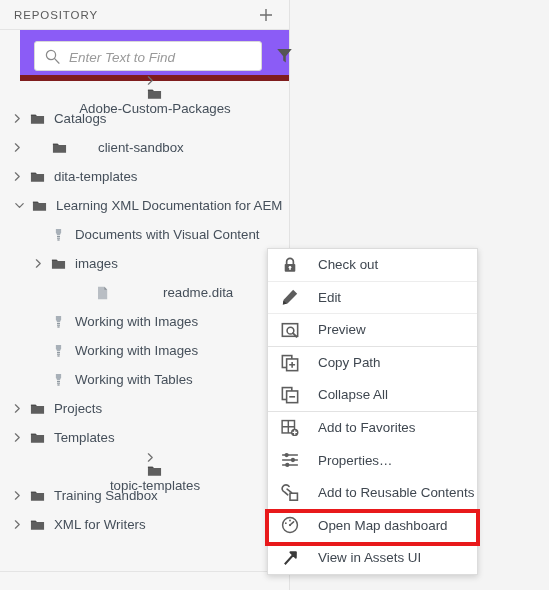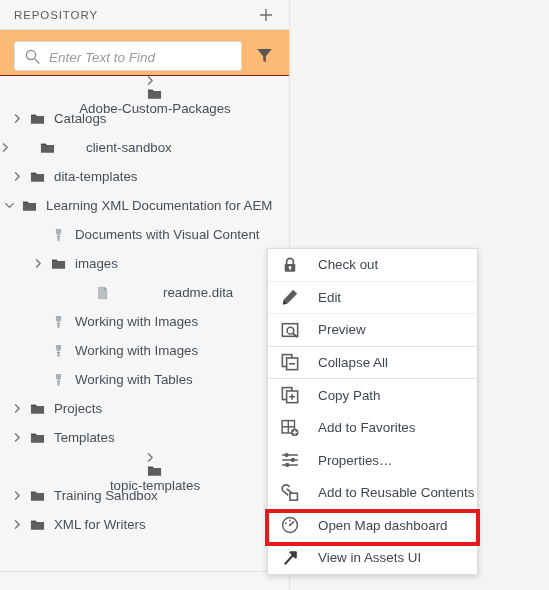--- a/index.html
+++ b/index.html
@@ -53,22 +53,23 @@
     width: 20px;
     height: 20px;
     color: #6e6e6e;
     cursor: pointer;
   }
   .panel-add svg { display:block; }
 
   .search-row {
     position: relative;
     height: 45px;
-    border-bottom: 1px solid #7f1d1d;
-    background: #fdba74;
+    border-bottom: 6px solid #7f1d1d;
+    background: #8b5cf6;
+    margin-left: 20px;
   }
   .search-box {
     position: absolute;
     left: 14px;
     top: 11px;
     width: 228px;
     height: 30px;
     background: #ffffff;
     border: 1px solid #d8d8d8;
     border-radius: 3px;
@@ -275,21 +276,21 @@
             </svg>
           </div>
           <div class="node-icon">
             <svg viewBox="0 0 16 16" width="16" height="16" aria-hidden="true">
               <path d="M1 3.4 L6 3.4 L7.2 4.9 L15 4.9 L15 13 L1 13 Z" fill="#5e5e5e"></path>
               <path d="M1 3.4 L6 3.4 L7.2 4.9 L1 4.9 Z" fill="#4b4b4b"></path>
             </svg>
           </div>
           <div class="node-label">Catalogs</div>
         </div>
-        <div class="tree-row" style=" gap: 22px;">
+        <div class="tree-row" style="padding-left: 12px; gap: 22px;">
           <div class="twisty">
             <svg viewBox="0 0 11 11" width="11" height="11" aria-hidden="true">
               <path d="M3.4 1.8 L7.2 5.5 L3.4 9.2" stroke="currentColor" stroke-width="1.25" fill="none" stroke-linecap="round" stroke-linejoin="round"></path>
             </svg>
           </div>
           <div class="node-icon">
             <svg viewBox="0 0 16 16" width="16" height="16" aria-hidden="true">
               <path d="M1 3.4 L6 3.4 L7.2 4.9 L15 4.9 L15 13 L1 13 Z" fill="#5e5e5e"></path>
               <path d="M1 3.4 L6 3.4 L7.2 4.9 L1 4.9 Z" fill="#4b4b4b"></path>
             </svg>
@@ -303,21 +304,21 @@
             </svg>
           </div>
           <div class="node-icon">
             <svg viewBox="0 0 16 16" width="16" height="16" aria-hidden="true">
               <path d="M1 3.4 L6 3.4 L7.2 4.9 L15 4.9 L15 13 L1 13 Z" fill="#5e5e5e"></path>
               <path d="M1 3.4 L6 3.4 L7.2 4.9 L1 4.9 Z" fill="#4b4b4b"></path>
             </svg>
           </div>
           <div class="node-label">dita-templates</div>
         </div>
-        <div class="tree-row" style="padding-left: 4px;">
+        <div class="tree-row" style="padding-left: 14px;">
           <div class="twisty">
             <svg viewBox="0 0 11 11" width="11" height="11" aria-hidden="true">
               <path d="M1.8 3.6 L5.5 7.4 L9.2 3.6" stroke="currentColor" stroke-width="1.25" fill="none" stroke-linecap="round" stroke-linejoin="round"></path>
             </svg>
           </div>
           <div class="node-icon">
             <svg viewBox="0 0 16 16" width="16" height="16" aria-hidden="true">
               <path d="M1 3.4 L6 3.4 L7.2 4.9 L15 4.9 L15 13 L1 13 Z" fill="#5e5e5e"></path>
               <path d="M1 3.4 L6 3.4 L7.2 4.9 L1 4.9 Z" fill="#4b4b4b"></path>
             </svg>
@@ -515,39 +516,39 @@
       <div class="ctx-item group-end">
         <div class="ctx-icon">
           <svg viewBox="0 0 16 16" width="18" height="18" aria-hidden="true">
             <rect x="1.2" y="2.4" width="13.6" height="11.2" stroke="#5d5d5d" stroke-width="1.4" fill="none"></rect>
             <circle cx="8.4" cy="8.6" r="3" stroke="#5d5d5d" stroke-width="1.4" fill="#ffffff"></circle>
             <path d="M10.6 10.8 L13.8 14" stroke="#5d5d5d" stroke-width="1.6" stroke-linecap="round"></path>
           </svg>
         </div>
         <div class="ctx-label">Preview</div>
       </div>
+      <div class="ctx-item">
+        <div class="ctx-icon">
+          <svg viewBox="0 0 16 16" width="18" height="18" aria-hidden="true">
+            <rect x="1.2" y="1.4" width="8.4" height="10.6" stroke="#5d5d5d" stroke-width="1.4" fill="none"></rect>
+            <rect x="5" y="4.4" width="9.8" height="10.4" fill="#ffffff" stroke="#5d5d5d" stroke-width="1.4"></rect>
+            <path d="M9.9 7 L9.9 12.2 M7.3 9.6 L12.5 9.6" stroke="#5d5d5d" stroke-width="1.4"></path>
+          </svg>
+        </div>
+        <div class="ctx-label">Copy Path</div>
+      </div>
       <div class="ctx-item group-end">
         <div class="ctx-icon">
           <svg viewBox="0 0 16 16" width="18" height="18" aria-hidden="true">
             <rect x="1.2" y="1.4" width="8.4" height="10.6" stroke="#5d5d5d" stroke-width="1.4" fill="none"></rect>
             <rect x="5" y="4.4" width="9.8" height="10.4" fill="#ffffff" stroke="#5d5d5d" stroke-width="1.4"></rect>
             <path d="M7.3 9.6 L12.5 9.6" stroke="#5d5d5d" stroke-width="1.4"></path>
           </svg>
         </div>
         <div class="ctx-label">Collapse All</div>
-      </div>
-      <div class="ctx-item">
-        <div class="ctx-icon">
-          <svg viewBox="0 0 16 16" width="18" height="18" aria-hidden="true">
-            <rect x="1.2" y="1.4" width="8.4" height="10.6" stroke="#5d5d5d" stroke-width="1.4" fill="none"></rect>
-            <rect x="5" y="4.4" width="9.8" height="10.4" fill="#ffffff" stroke="#5d5d5d" stroke-width="1.4"></rect>
-            <path d="M9.9 7 L9.9 12.2 M7.3 9.6 L12.5 9.6" stroke="#5d5d5d" stroke-width="1.4"></path>
-          </svg>
-        </div>
-        <div class="ctx-label">Copy Path</div>
       </div>
       <div class="ctx-item">
         <div class="ctx-icon">
           <svg viewBox="0 0 16 16" width="18" height="18" aria-hidden="true">
             <rect x="1" y="1.4" width="11" height="11" stroke="#5d5d5d" stroke-width="1.3" fill="none"></rect>
             <path d="M6.5 1.4 L6.5 12.4 M1 6.9 L12 6.9" stroke="#5d5d5d" stroke-width="1.3"></path>
             <circle cx="12.2" cy="11.9" r="3.3" fill="#5d5d5d"></circle>
             <path d="M12.2 9.9 L12.2 13.9 M10.2 11.9 L14.2 11.9" stroke="#ffffff" stroke-width="1.2"></path>
           </svg>
         </div>

